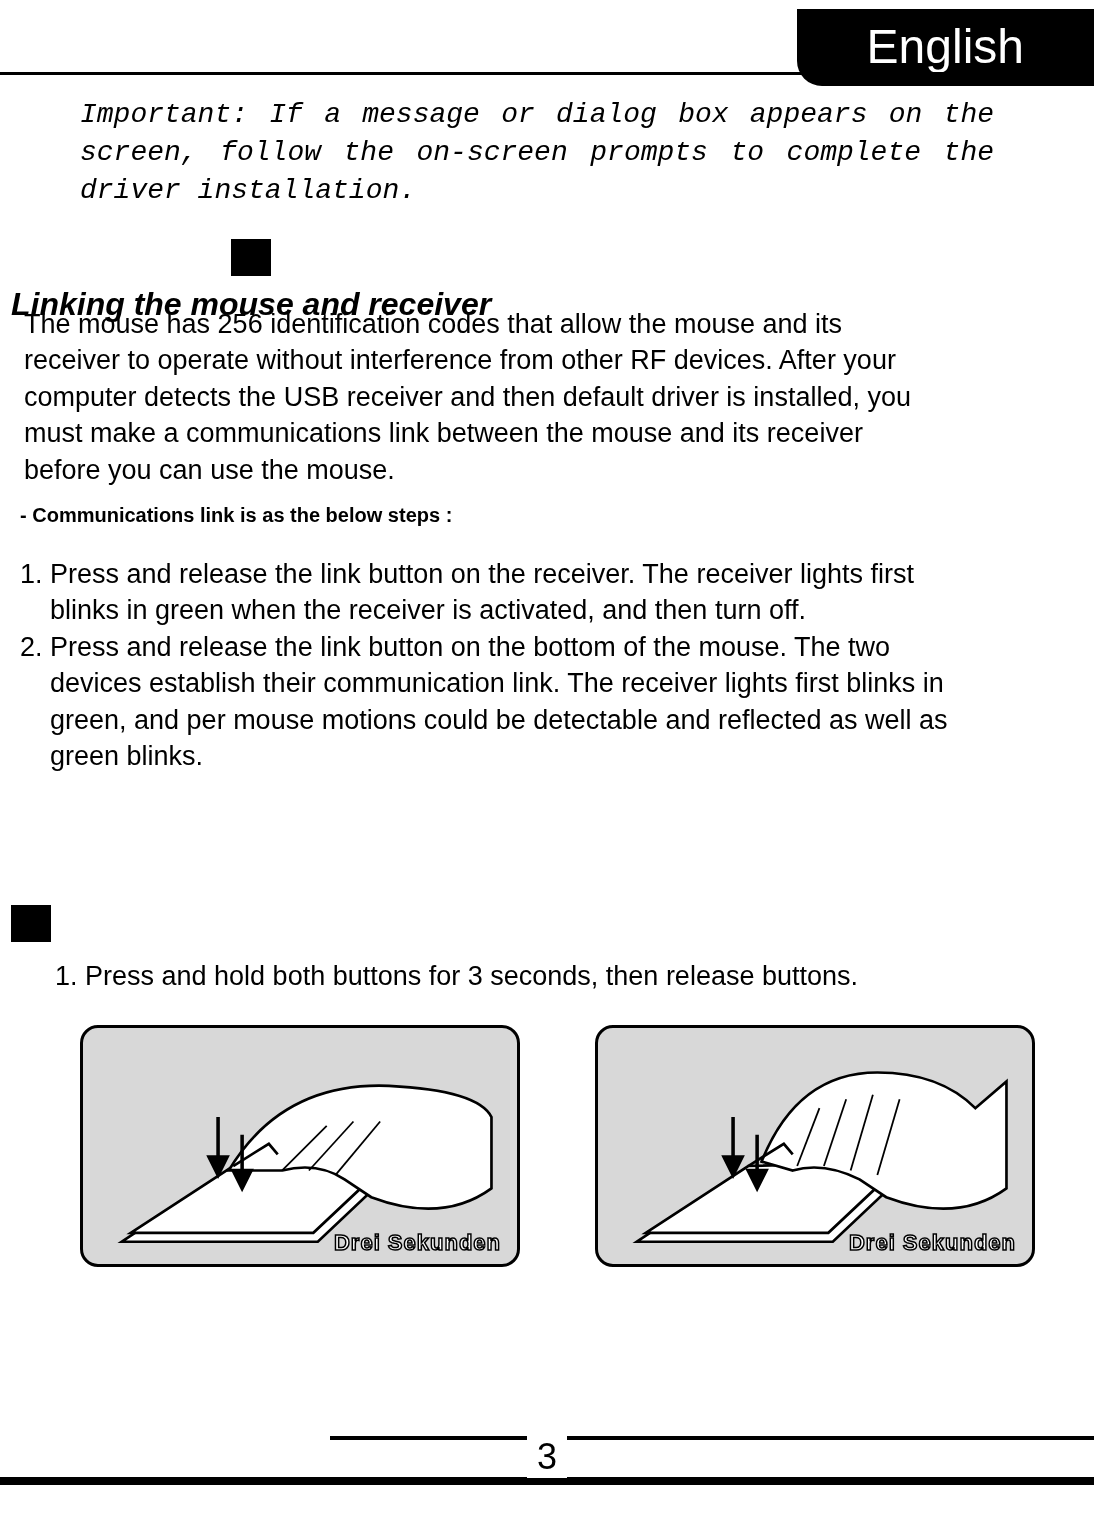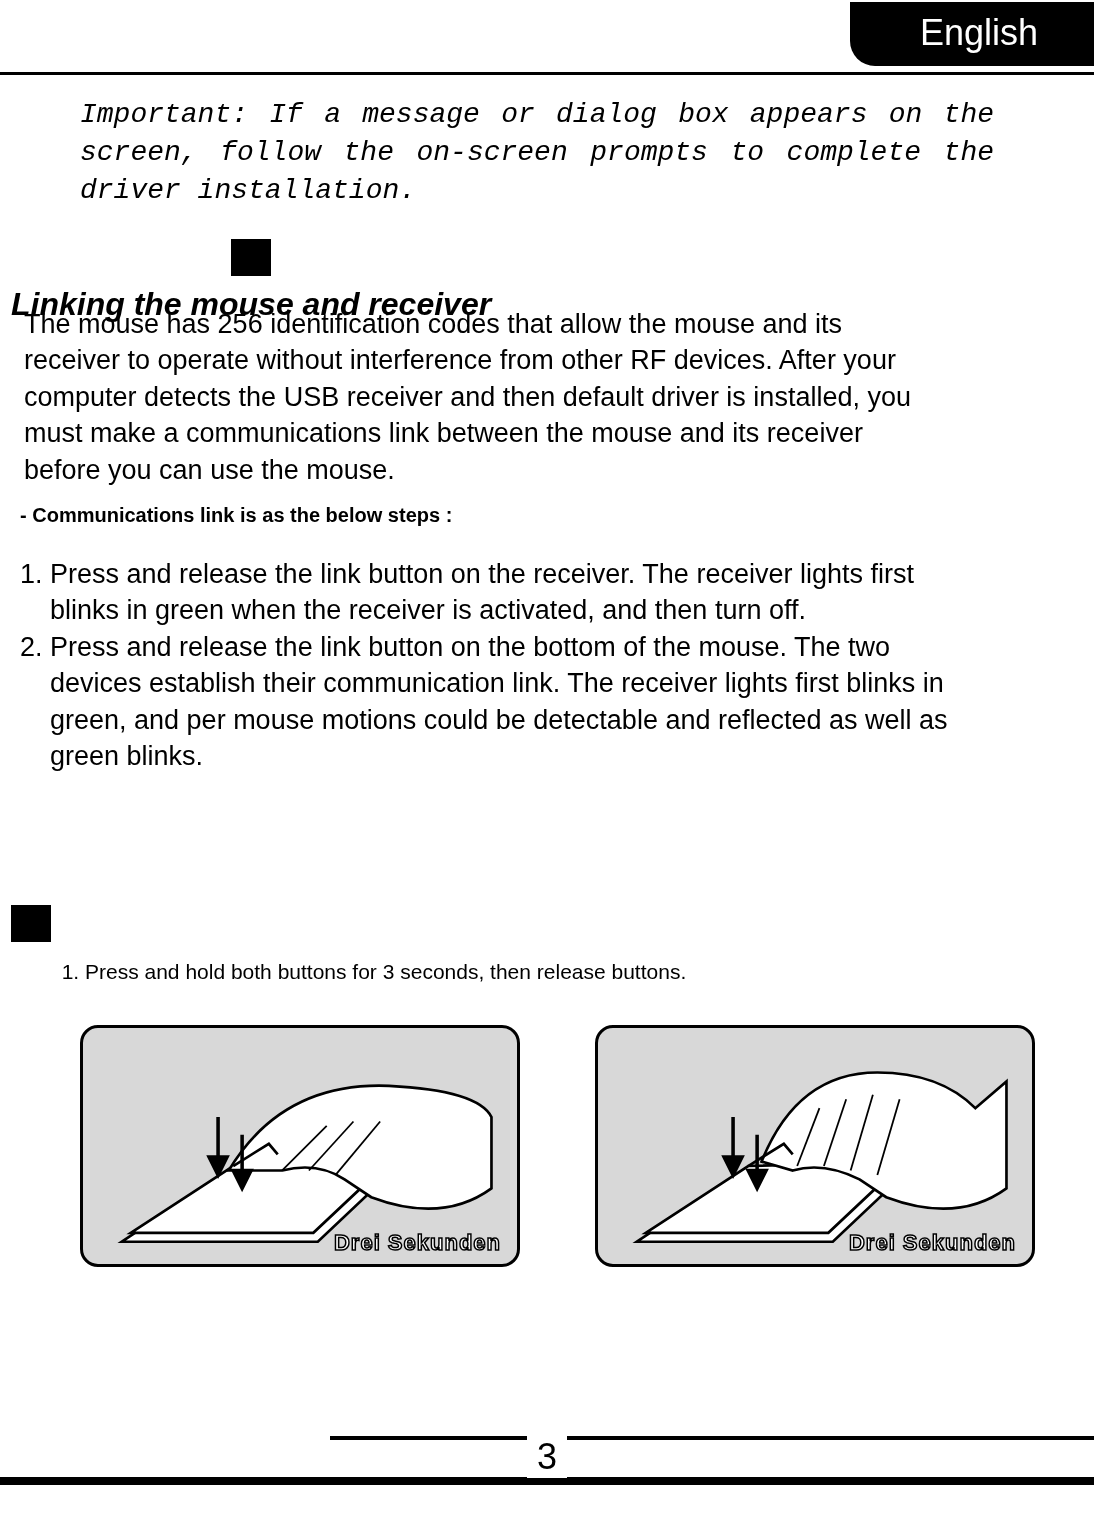--- a/index.html
+++ b/index.html
@@ -9,26 +9,26 @@
     }
     body {
       font-family: Arial, Helvetica, sans-serif;
       background: #fff;
       width: 1094px;
       height: 1520px;
       position: relative;
     }
     .language-tab {
       position: absolute;
-      top: 2px;
+      top: 9px;
       right: 0;
       background: #000;
       color: #fff;
-      padding: 10px 56px 12px 70px;
-      font-size: 36px;
+      padding: 10px 70px 12px 70px;
+      font-size: 48px;
       border-radius: 0 0 0 25px;
     }
     .header-line {
       position: absolute;
       top: 72px;
       left: 0;
       right: 0;
       height: 3px;
       background: #000;
     }
@@ -97,21 +97,21 @@
     .section-2 {
       position: absolute;
       top: 905px;
       left: 11px;
     }
     .ordered-list-2 {
       position: absolute;
       top: 958px;
       left: 50px;
       right: 38px;
-      font-size: 21px;
+      font-size: 27px;
       line-height: 1.35;
       list-style-position: outside;
       padding-left: 35px;
     }
     .illustrations {
       position: absolute;
       top: 1025px;
       left: 80px;
       right: 30px;
       display: flex;

